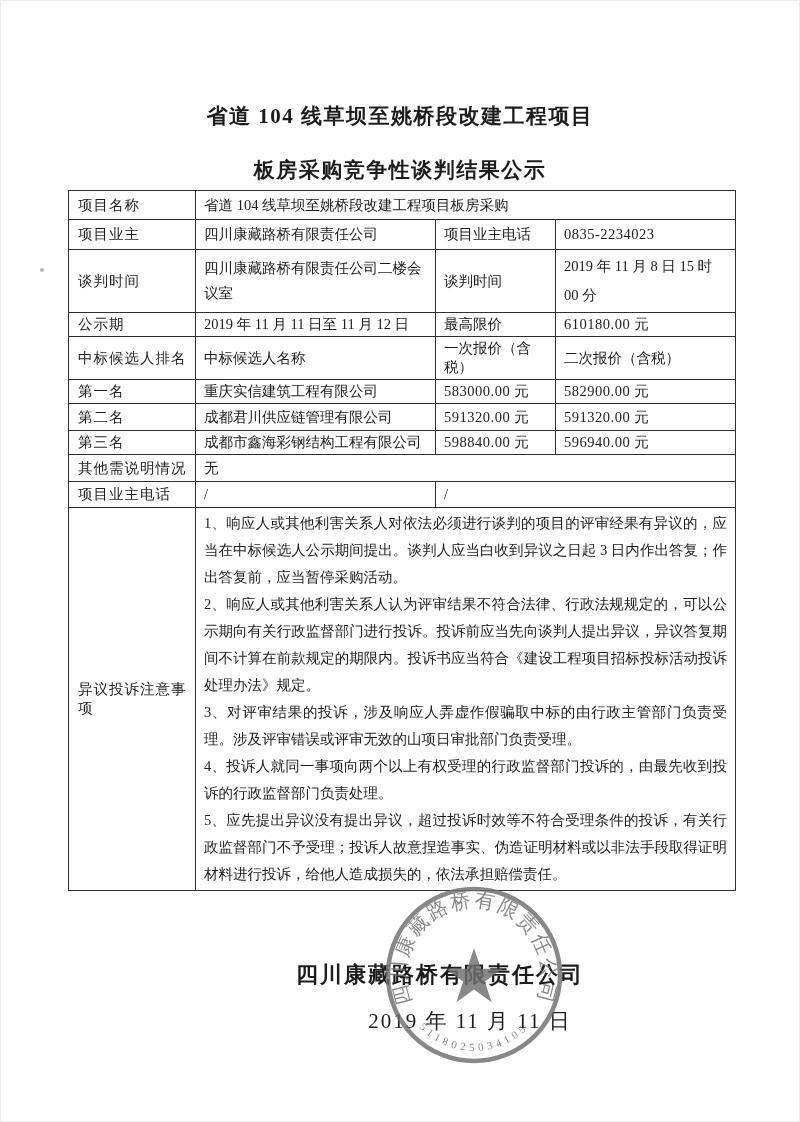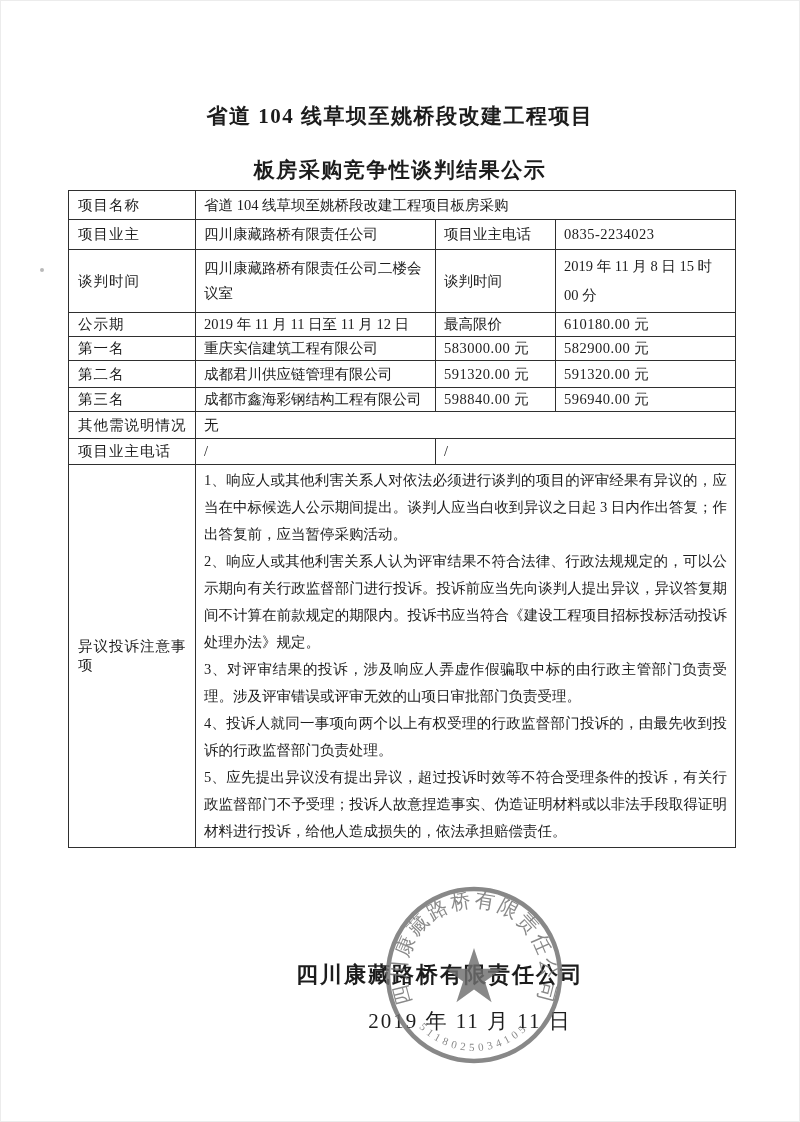--- a/index.html
+++ b/index.html
@@ -81,20 +81,26 @@
       <td style="line-height:25px">四川康藏路桥有限责任公司二楼会议室</td>
       <td>谈判时间</td>
       <td style="line-height:29px">2019 年 11 月 8 日 15 时 00 分</td>
     </tr>
     <tr style="height:15px">
       <th>公示期</th>
       <td>2019 年 11 月 11 日至 11 月 12 日</td>
       <td>最高限价</td>
       <td class="num-cell">610180.00 元</td>
     </tr>
+    <tr style="height:30px">
+      <th>中标候选人排名</th>
+      <td>中标候选人名称</td>
+      <td>一次报价（含税）</td>
+      <td>二次报价（含税）</td>
+    </tr>
     <tr style="height:18px">
       <th>第一名</th>
       <td>重庆实信建筑工程有限公司</td>
       <td class="num-cell">583000.00 元</td>
       <td class="num-cell">582900.00 元</td>
     </tr>
     <tr style="height:27px">
       <th>第二名</th>
       <td>成都君川供应链管理有限公司</td>
       <td class="num-cell">591320.00 元</td>

